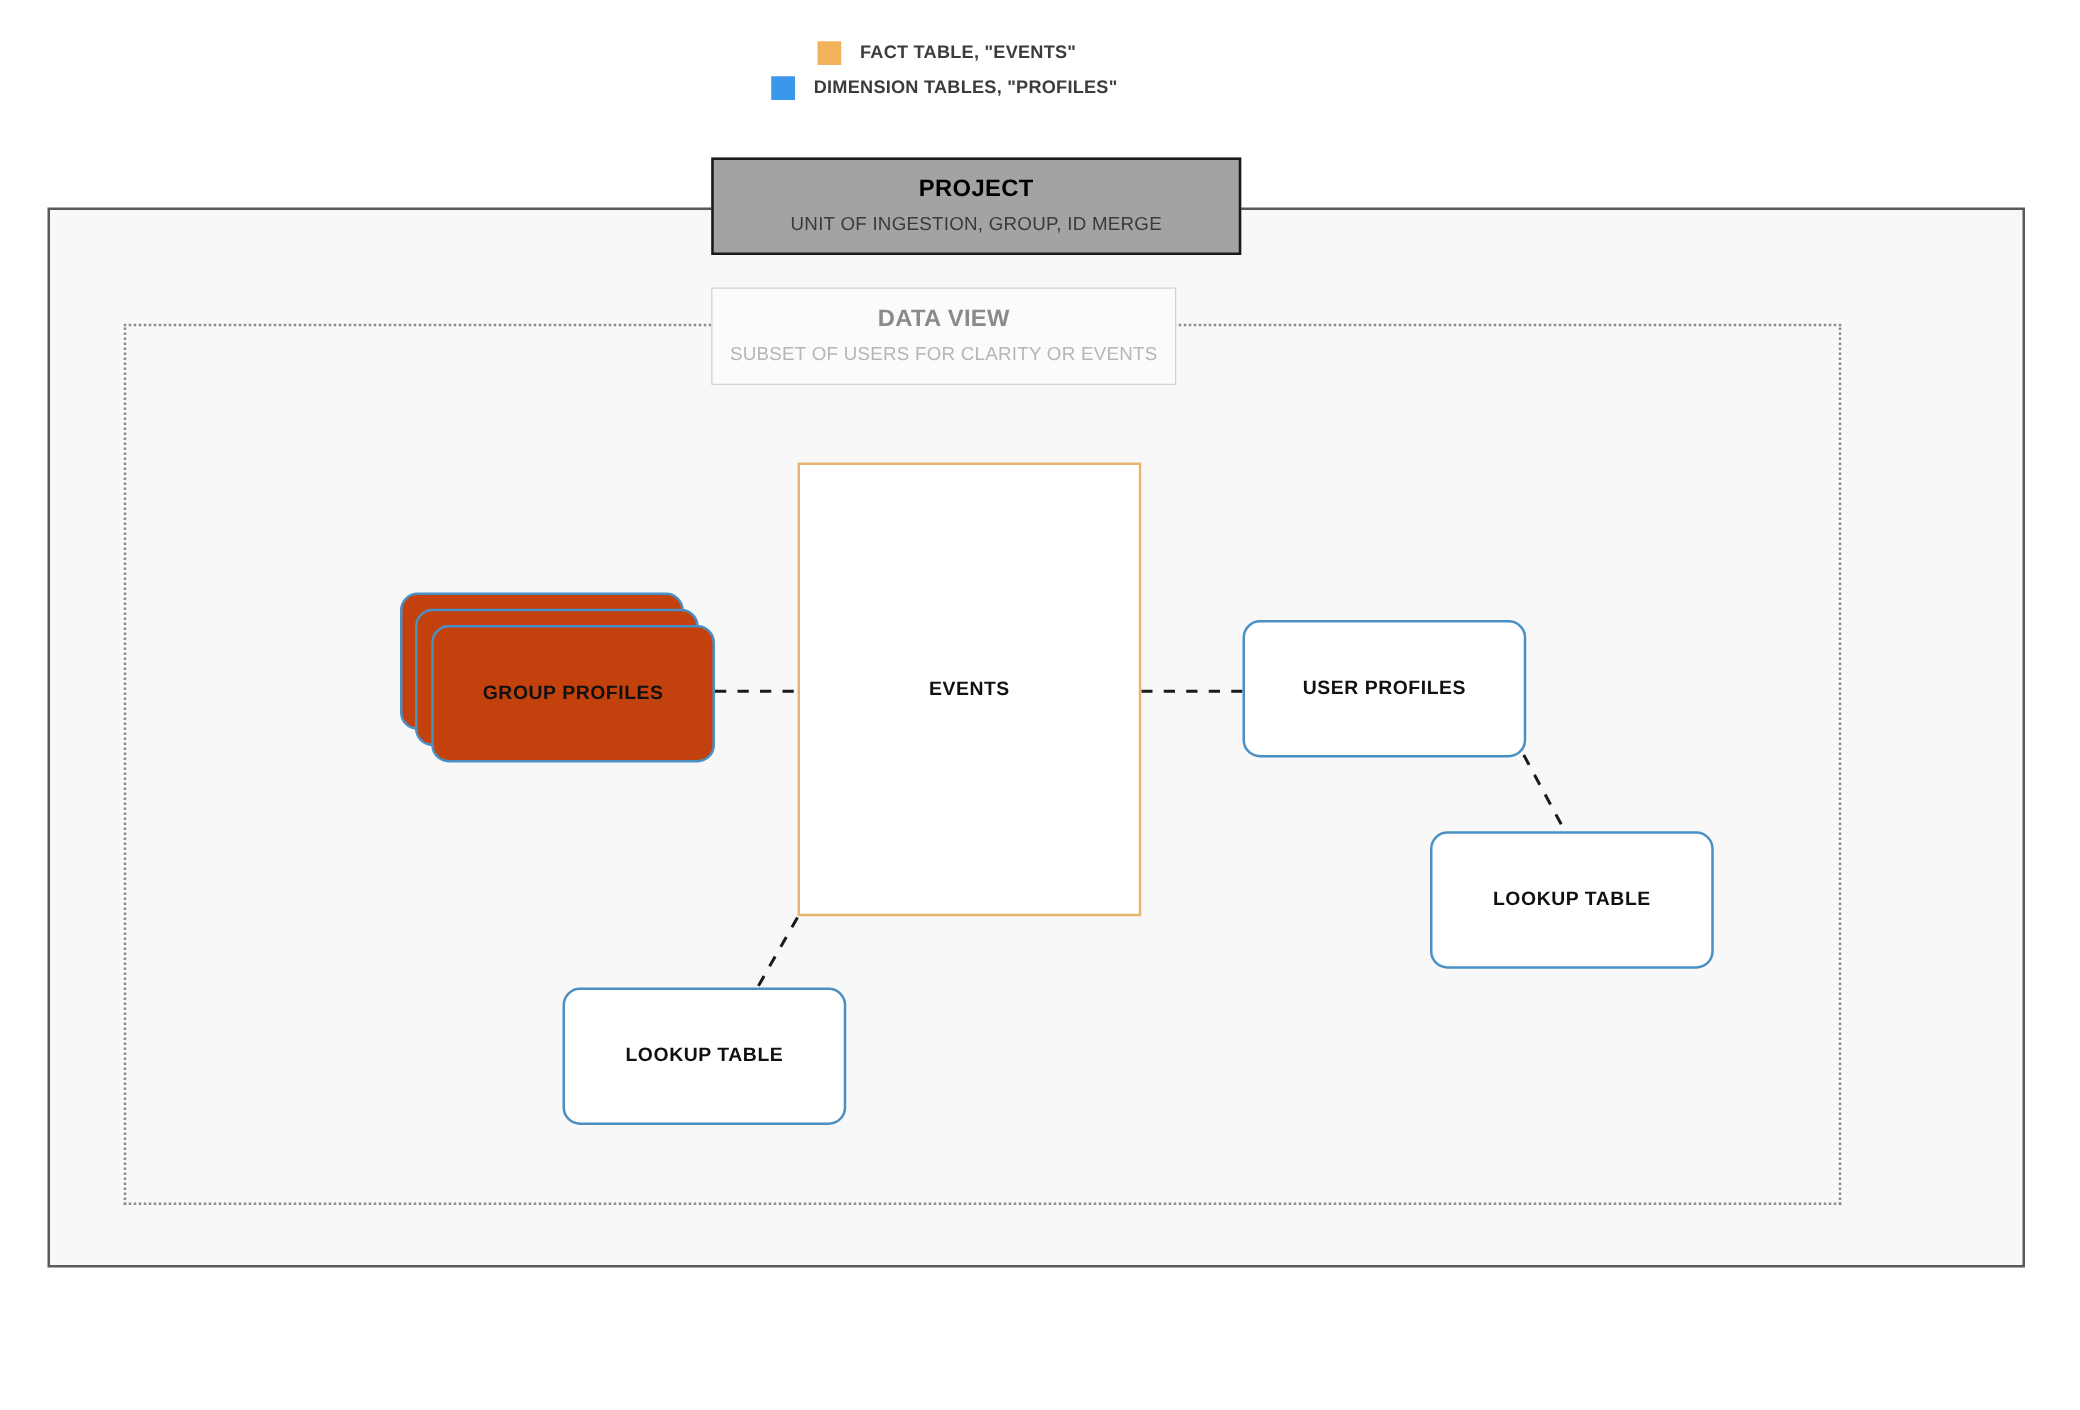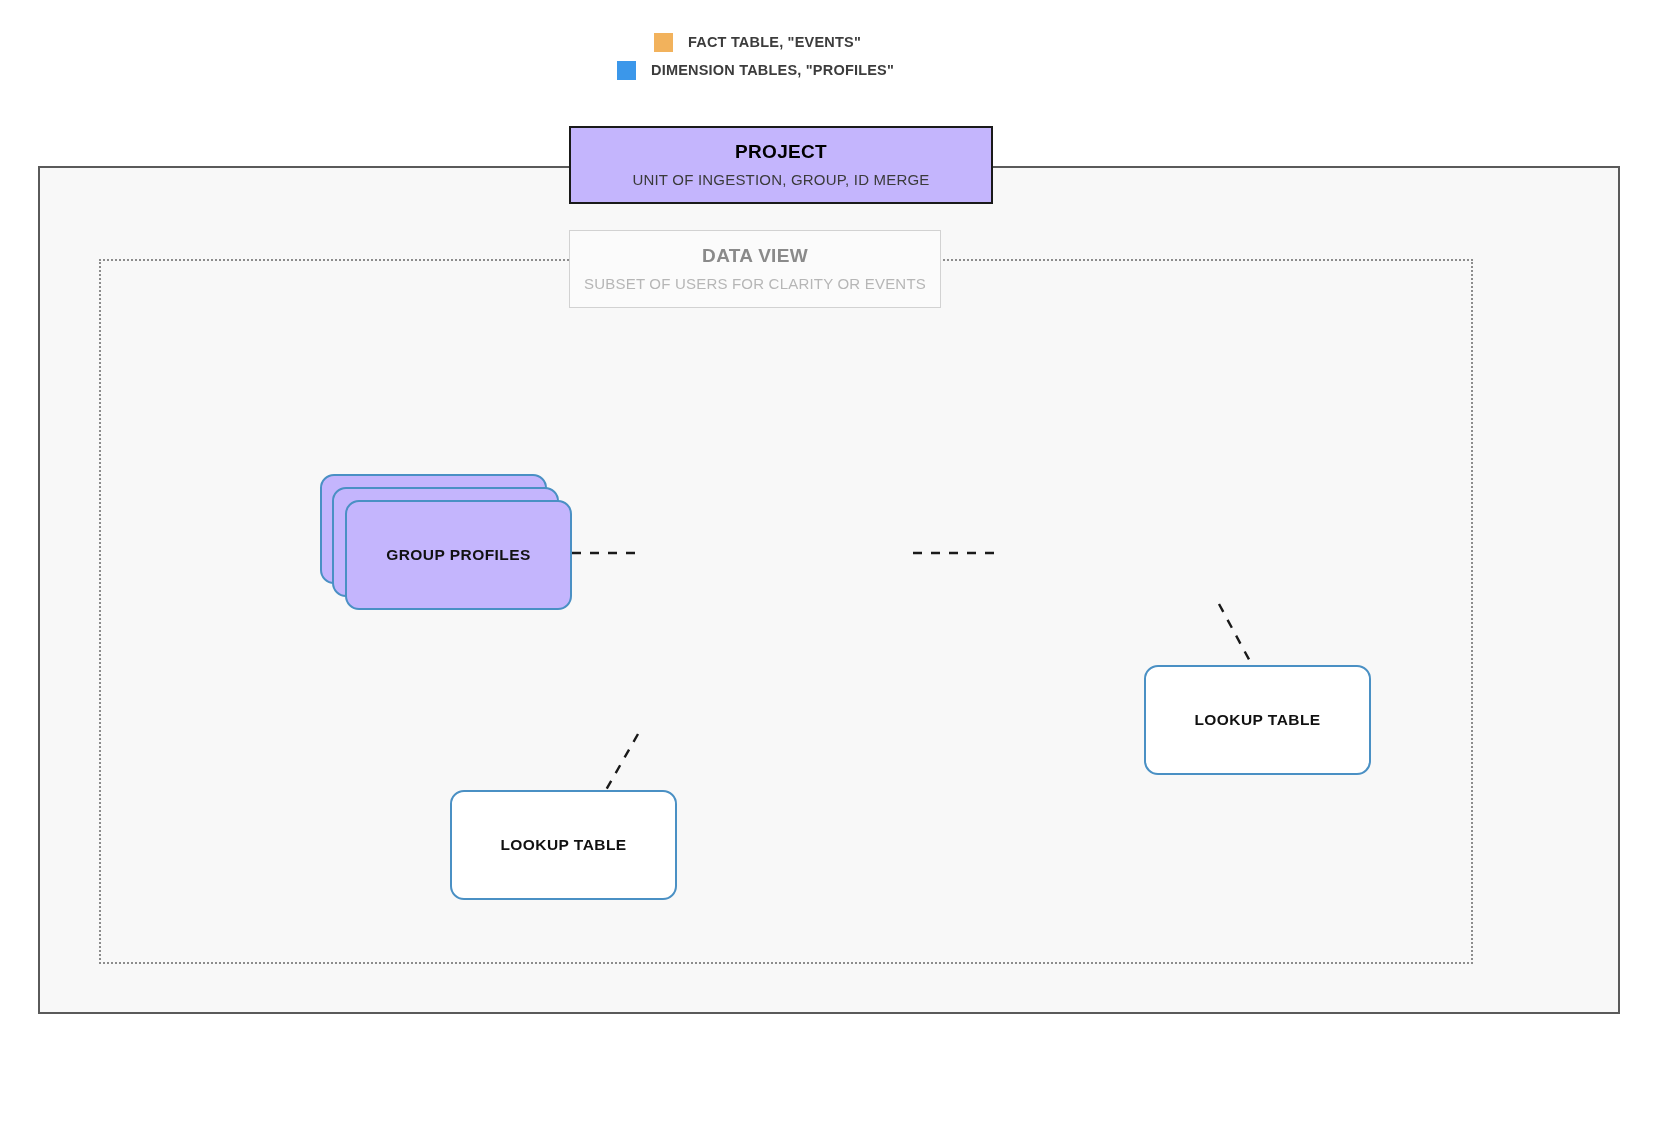--- a/index.html
+++ b/index.html
@@ -69,21 +69,21 @@
     width: 1374px;
     height: 705px;
     border: 2px dotted #8c8c8c;
     box-sizing: border-box;
   }
 
   
   .callout {
     position: absolute;
     box-sizing: border-box;
-    background: #c4b5fd;
+    background: #a3a3a3;
     text-align: center;
     display: flex;
     flex-direction: column;
     align-items: center;
     justify-content: center;
   }
   .callout .title {
     font-size: 19px;
     font-weight: bold;
     letter-spacing: 0.3px;
@@ -174,21 +174,21 @@
     left: 320px;
     top: 474px;
     width: 252px;
     height: 136px;
   }
   .stack-card {
     position: absolute;
     box-sizing: border-box;
     width: 227px;
     height: 110px;
-    background: #c4b5fd;
+    background: #c2410c;
     border: 2px solid #4a90c4;
     border-radius: 14px;
   }
   .stack-card.c1 { left: 0px;  top: 0px;  z-index: 1; }
   .stack-card.c2 { left: 12px; top: 13px; z-index: 2; }
   .stack-card.c3 { left: 25px; top: 26px; z-index: 3;
                    display: flex; align-items: center; justify-content: center; }
   .stack-card .label {
     font-size: 15.5px;
     font-weight: bold;
@@ -231,29 +231,35 @@
 
     <line x1="572" y1="553" x2="638" y2="553" stroke="#1a1a1a" stroke-width="2.4" stroke-dasharray="9 9"></line>
 
     <line x1="913" y1="553" x2="994" y2="553" stroke="#1a1a1a" stroke-width="2.4" stroke-dasharray="9 9"></line>
 
     <line x1="638" y1="734" x2="606" y2="790" stroke="#1a1a1a" stroke-width="2.4" stroke-dasharray="9 9"></line>
 
     <line x1="1219" y1="604" x2="1252" y2="665" stroke="#1a1a1a" stroke-width="2.4" stroke-dasharray="9 9"></line>
   </svg>
 
+  <div class="entity entity-events">
+    <span class="label">EVENTS</span>
+  </div>
 
   <div class="stack">
     <div class="stack-card c1"></div>
     <div class="stack-card c2"></div>
     <div class="stack-card c3">
       <span class="label">GROUP PROFILES</span>
     </div>
   </div>
 
+  <div class="entity entity-dim entity-userprofiles">
+    <span class="label">USER PROFILES</span>
+  </div>
 
   <div class="entity entity-dim entity-lookup-right">
     <span class="label">LOOKUP TABLE</span>
   </div>
 
   <div class="entity entity-dim entity-lookup-left">
     <span class="label">LOOKUP TABLE</span>
   </div>
 
   <div class="callout callout-project">

